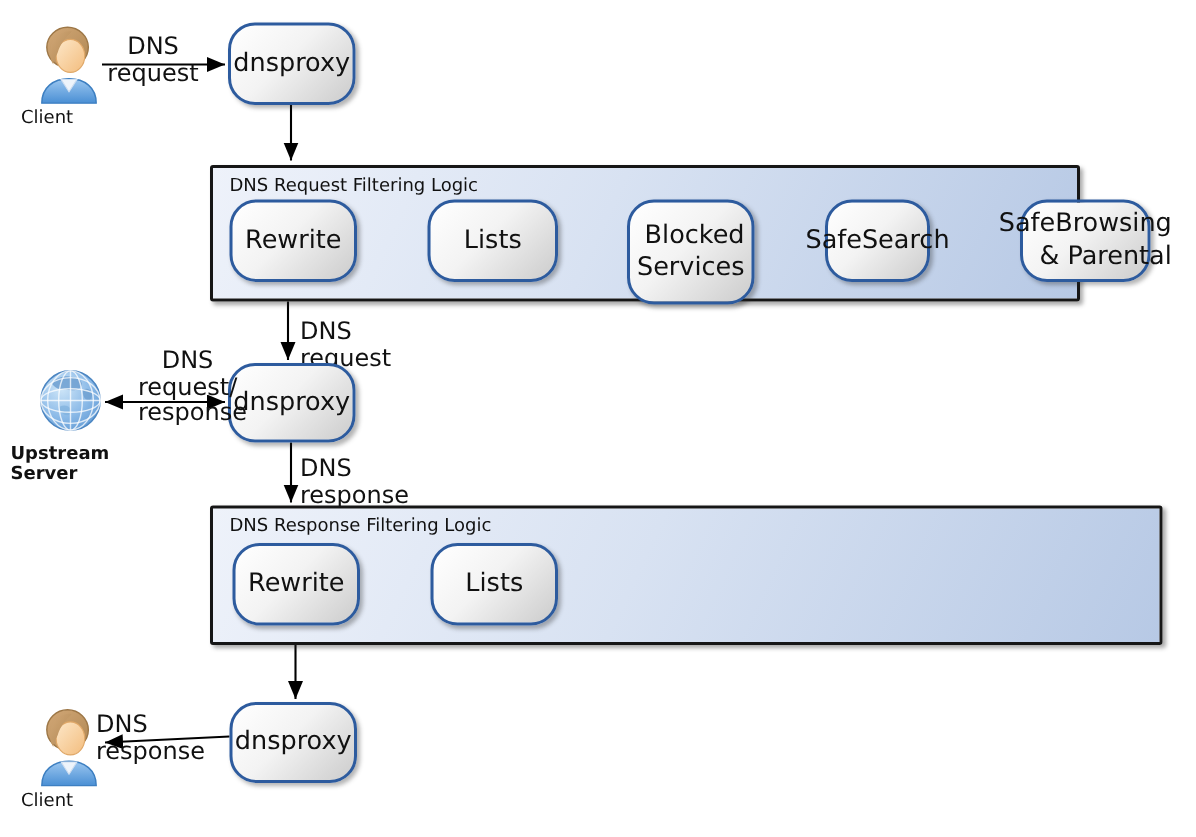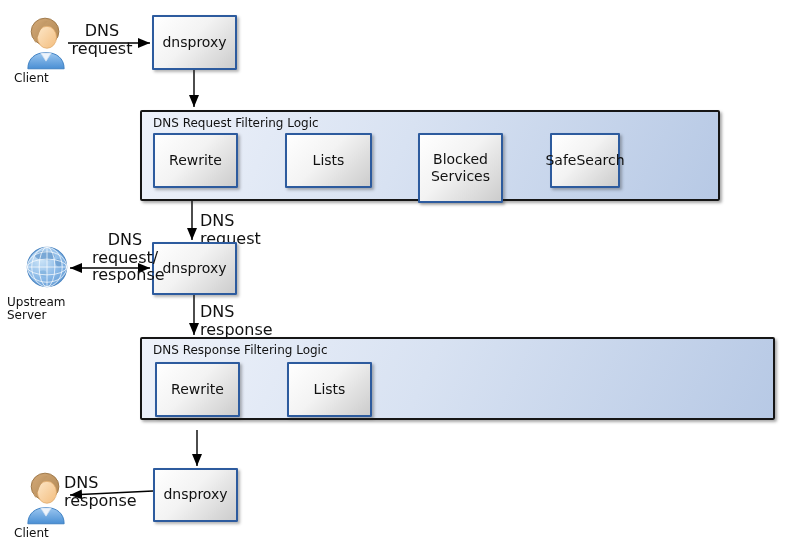--- a/index.html
+++ b/index.html
@@ -10,25 +10,25 @@
     font-family:"DejaVu Sans","Liberation Sans",sans-serif;
     color:#111;
     overflow:hidden;
     background:#ffffff;
   }
   svg.connectors { position:absolute; left:0; top:0; width:797px; height:558px; pointer-events:none; }
 
   .node {
     position:absolute;
     display:flex; align-items:center; justify-content:center;
-    text-align:center;
-    font-size:14px;
+    text-align:right;
+    font-size:17px;
     background:linear-gradient(135deg,#ffffff 0%,#f3f3f3 45%,#cccccc 100%);
     border:2px solid #2d5b9e;
-    border-radius:1px;
+    border-radius:18px;
     box-shadow:2px 2px 3px rgba(40,40,40,.35);
     white-space:pre-line;
     line-height:1.25;
   }
   .pipeline {
     position:absolute;
     background:linear-gradient(115deg,#eef2fa 0%,#d8e2f2 45%,#b7c9e5 100%);
     border:2px solid #161616;
     border-radius:2px;
     box-shadow:2px 2px 3px rgba(40,40,40,.4);
@@ -113,20 +113,22 @@
   <div class="edge-label center" style="left:58px; top:22px; width:88px;">DNS request</div>
 
   <div class="pipeline" style="left:140px; top:110px; width:580px; height:91px;">
     <div class="pipeline-title">DNS Request Filtering Logic</div>
   </div>
   <div class="node" style="left:153px; top:133px; width:85px; height:55px;">Rewrite</div>
   <div class="node" style="left:285px; top:133px; width:87px; height:55px;">Lists</div>
   <div class="node" style="left:418px; top:133px; width:85px; height:70px;">Blocked
 Services</div>
   <div class="node" style="left:550px; top:133px; width:70px; height:55px;">SafeSearch</div>
+  <div class="node" style="left:680px; top:133px; width:87px; height:55px;">SafeBrowsing
+&amp; Parental</div>
 
   <div class="edge-label" style="left:200px; top:212px; width:100px;">DNS request</div>
 
   <div class="node" style="left:152px; top:242px; width:85px; height:53px;">dnsproxy</div>
 
   <div class="icon-wrap" style="left:26px; top:246px; width:42px; height:42px;">
     <svg width="42" height="42" viewBox="0 0 40 40">
       <defs>
         <radialGradient id="globeG" cx="0.35" cy="0.3" r="0.85">
           <stop offset="0" stop-color="#cfe6f8"></stop>
@@ -141,30 +143,30 @@
       <g stroke="rgba(255,255,255,0.75)" stroke-width="0.9" fill="none">
         <ellipse cx="20" cy="20" rx="18.8" ry="7.5"></ellipse>
         <ellipse cx="20" cy="20" rx="18.8" ry="14.5"></ellipse>
         <ellipse cx="20" cy="20" rx="7.5" ry="18.8"></ellipse>
         <ellipse cx="20" cy="20" rx="14.5" ry="18.8"></ellipse>
         <line x1="20" y1="1.2" x2="20" y2="38.8"></line>
         <line x1="1.2" y1="20" x2="38.8" y2="20"></line>
       </g>
     </svg>
   </div>
-  <div class="actor-label" style="left:7px; top:296px; width:80px;">Upstream
+  <div class="actor-label" style="left:7px; top:296px; width:80px;font-weight:bold;">Upstream
 Server</div>
 
   <div class="edge-label center" style="left:92px; top:215px; width:66px;margin-top:16px;">DNS
 request/
 response</div>
 
   <div class="edge-label" style="left:200px; top:303px; width:110px;">DNS response</div>
 
-  <div class="pipeline" style="left:140px; top:337px; width:635px; height:83px;">
+  <div class="pipeline" style="left:140px; top:337px; width:635px; height:93px;">
     <div class="pipeline-title">DNS Response Filtering Logic</div>
   </div>
   <div class="node" style="left:155px; top:362px; width:85px; height:55px;">Rewrite</div>
   <div class="node" style="left:287px; top:362px; width:85px; height:55px;">Lists</div>
 
   <div class="node" style="left:153px; top:468px; width:85px; height:54px;">dnsproxy</div>
 
   <div class="edge-label" style="left:64px; top:474px; width:92px;">DNS response</div>
 
   <div class="icon-wrap" style="left:25px; top:471px; width:42px; height:54px;">

